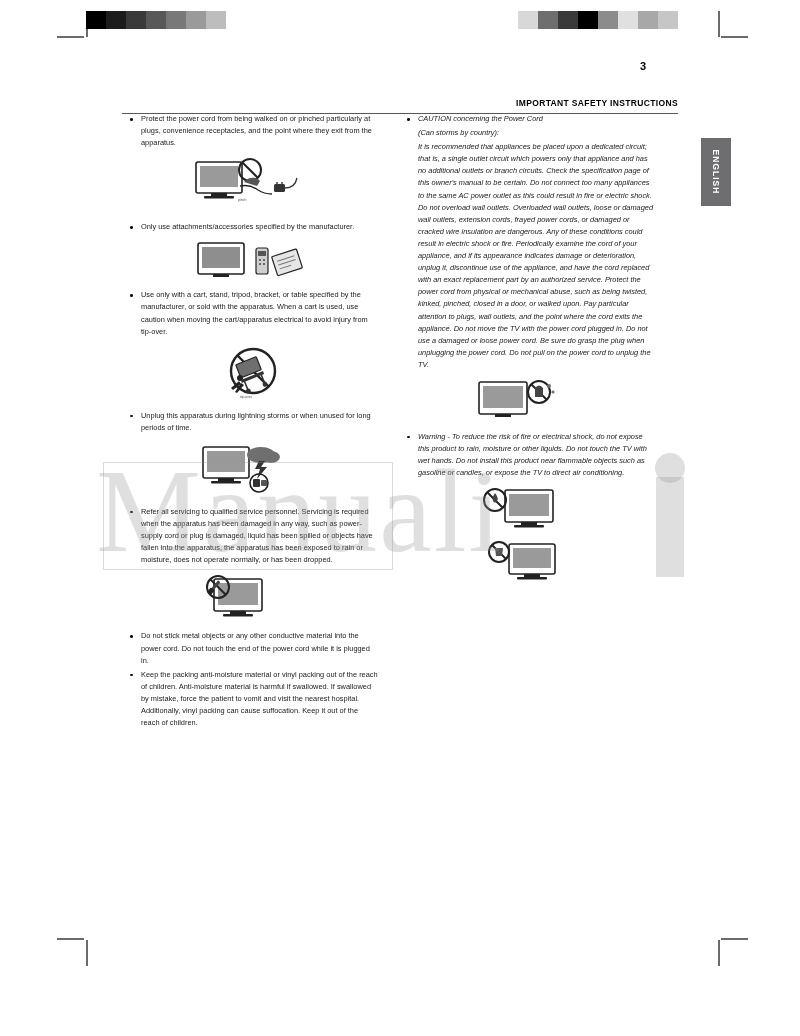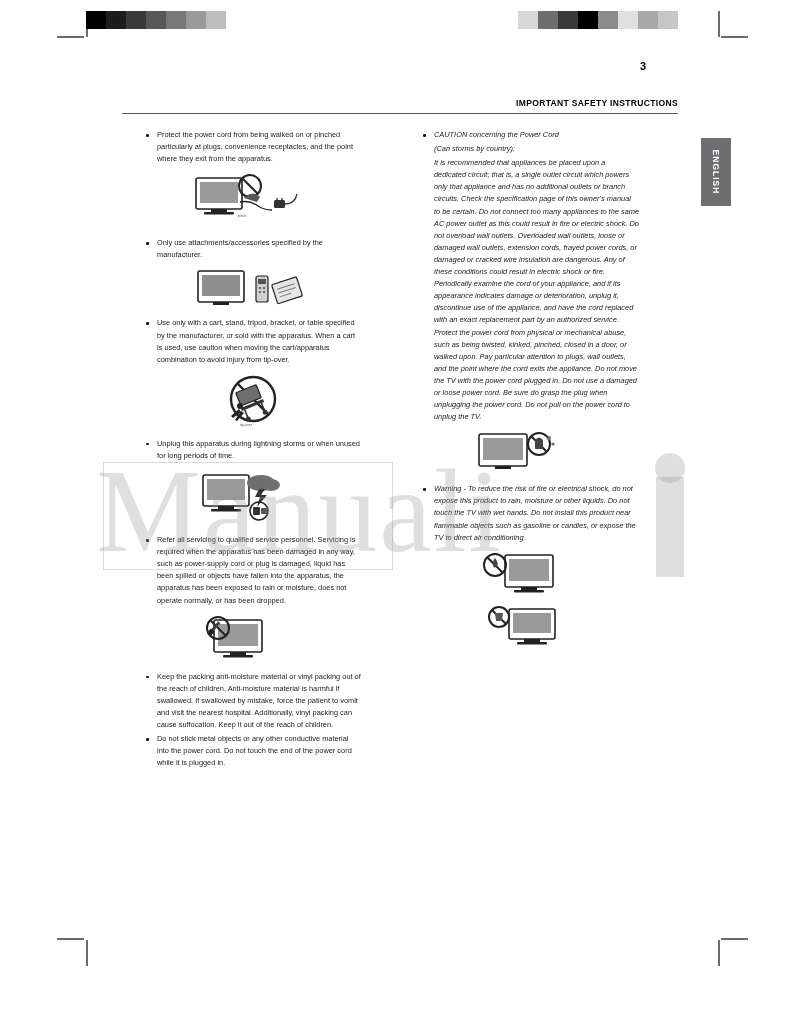--- a/index.html
+++ b/index.html
@@ -133,21 +133,21 @@
     font-size: 7.4px;
     line-height: 12.1px;
     color: #1a1a1a;
     z-index: 2;
   }
   .col-left { left: 128px; }
   .col-right { left: 405px; font-style: italic; }
 
   ul.bullets {
     list-style: none;
-    margin: 16px;
+    margin: 0;
     padding: 0;
   }
   ul.bullets > li {
     position: relative;
     padding-left: 13px;
     margin-bottom: 2px;
   }
   ul.bullets > li::before {
     content: "";
     position: absolute;
@@ -271,21 +271,21 @@
         <g transform="rotate(-18 100 22)">
           <rect x="86" y="12" width="26" height="20" rx="1" fill="#e6e6e6" stroke="#222" stroke-width="1.2"></rect>
           <line x1="90" y1="18" x2="108" y2="18" stroke="#777" stroke-width="1"></line>
           <line x1="90" y1="22" x2="108" y2="22" stroke="#777" stroke-width="1"></line>
           <line x1="90" y1="26" x2="102" y2="26" stroke="#777" stroke-width="1"></line>
         </g>
       </svg>
     </div>
 
     <li>
-      <p class="para">Use only with a cart, stand, tripod, bracket, or table specified by the manufacturer, or sold with the apparatus. When a cart is used, use caution when moving the cart/apparatus combination to avoid injury from tip-over.</p>
+      <p class="para">Use only with a cart, stand, tripod, bracket, or table specified by the manufacturer, or sold with the apparatus. When a cart is used, use caution when moving the cart/apparatus electrical to avoid injury from tip-over.</p>
     </li>
     <div class="fig">
       <svg width="86" height="56" viewBox="0 0 86 56">
         <circle cx="43" cy="26" r="22" fill="none" stroke="#222" stroke-width="2.4"></circle>
         <line x1="27.5" y1="10.5" x2="58.5" y2="41.5" stroke="#222" stroke-width="2.4"></line>
 
         <g transform="rotate(-22 43 28)">
           <rect x="30" y="14" width="22" height="14" rx="1" fill="#6f6f6f" stroke="#222" stroke-width="1.2"></rect>
           <rect x="29" y="30" width="24" height="3" fill="#333"></rect>
           <line x1="32" y1="33" x2="32" y2="41" stroke="#333" stroke-width="1.6"></line>
@@ -337,25 +337,25 @@
         <line x1="22.5" y1="6.5" x2="37.5" y2="21.5" stroke="#222" stroke-width="2"></line>
 
         <g transform="rotate(40 28 16)">
           <rect x="24" y="8" width="3" height="12" fill="#444"></rect>
           <rect x="23" y="18" width="5" height="6" rx="1" fill="#222"></rect>
         </g>
       </svg>
     </div>
 
     <li>
+      <p class="para">Do not stick metal objects or any other conductive material into the power cord. Do not touch the end of the power cord while it is plugged in.</p>
+    </li>
+
+    <li>
       <p class="para">Keep the packing anti-moisture material or vinyl packing out of the reach of children. Anti-moisture material is harmful if swallowed. If swallowed by mistake, force the patient to vomit and visit the nearest hospital. Additionally, vinyl packing can cause suffocation. Keep it out of the reach of children.</p>
-    </li>
-
-    <li>
-      <p class="para">Do not stick metal objects or any other conductive material into the power cord. Do not touch the end of the power cord while it is plugged in.</p>
     </li>
 
   </ul>
 </div>
 
 <div class="col col-right">
   <ul class="bullets">
 
     <li>
       <p class="para">CAUTION concerning the Power Cord</p>

